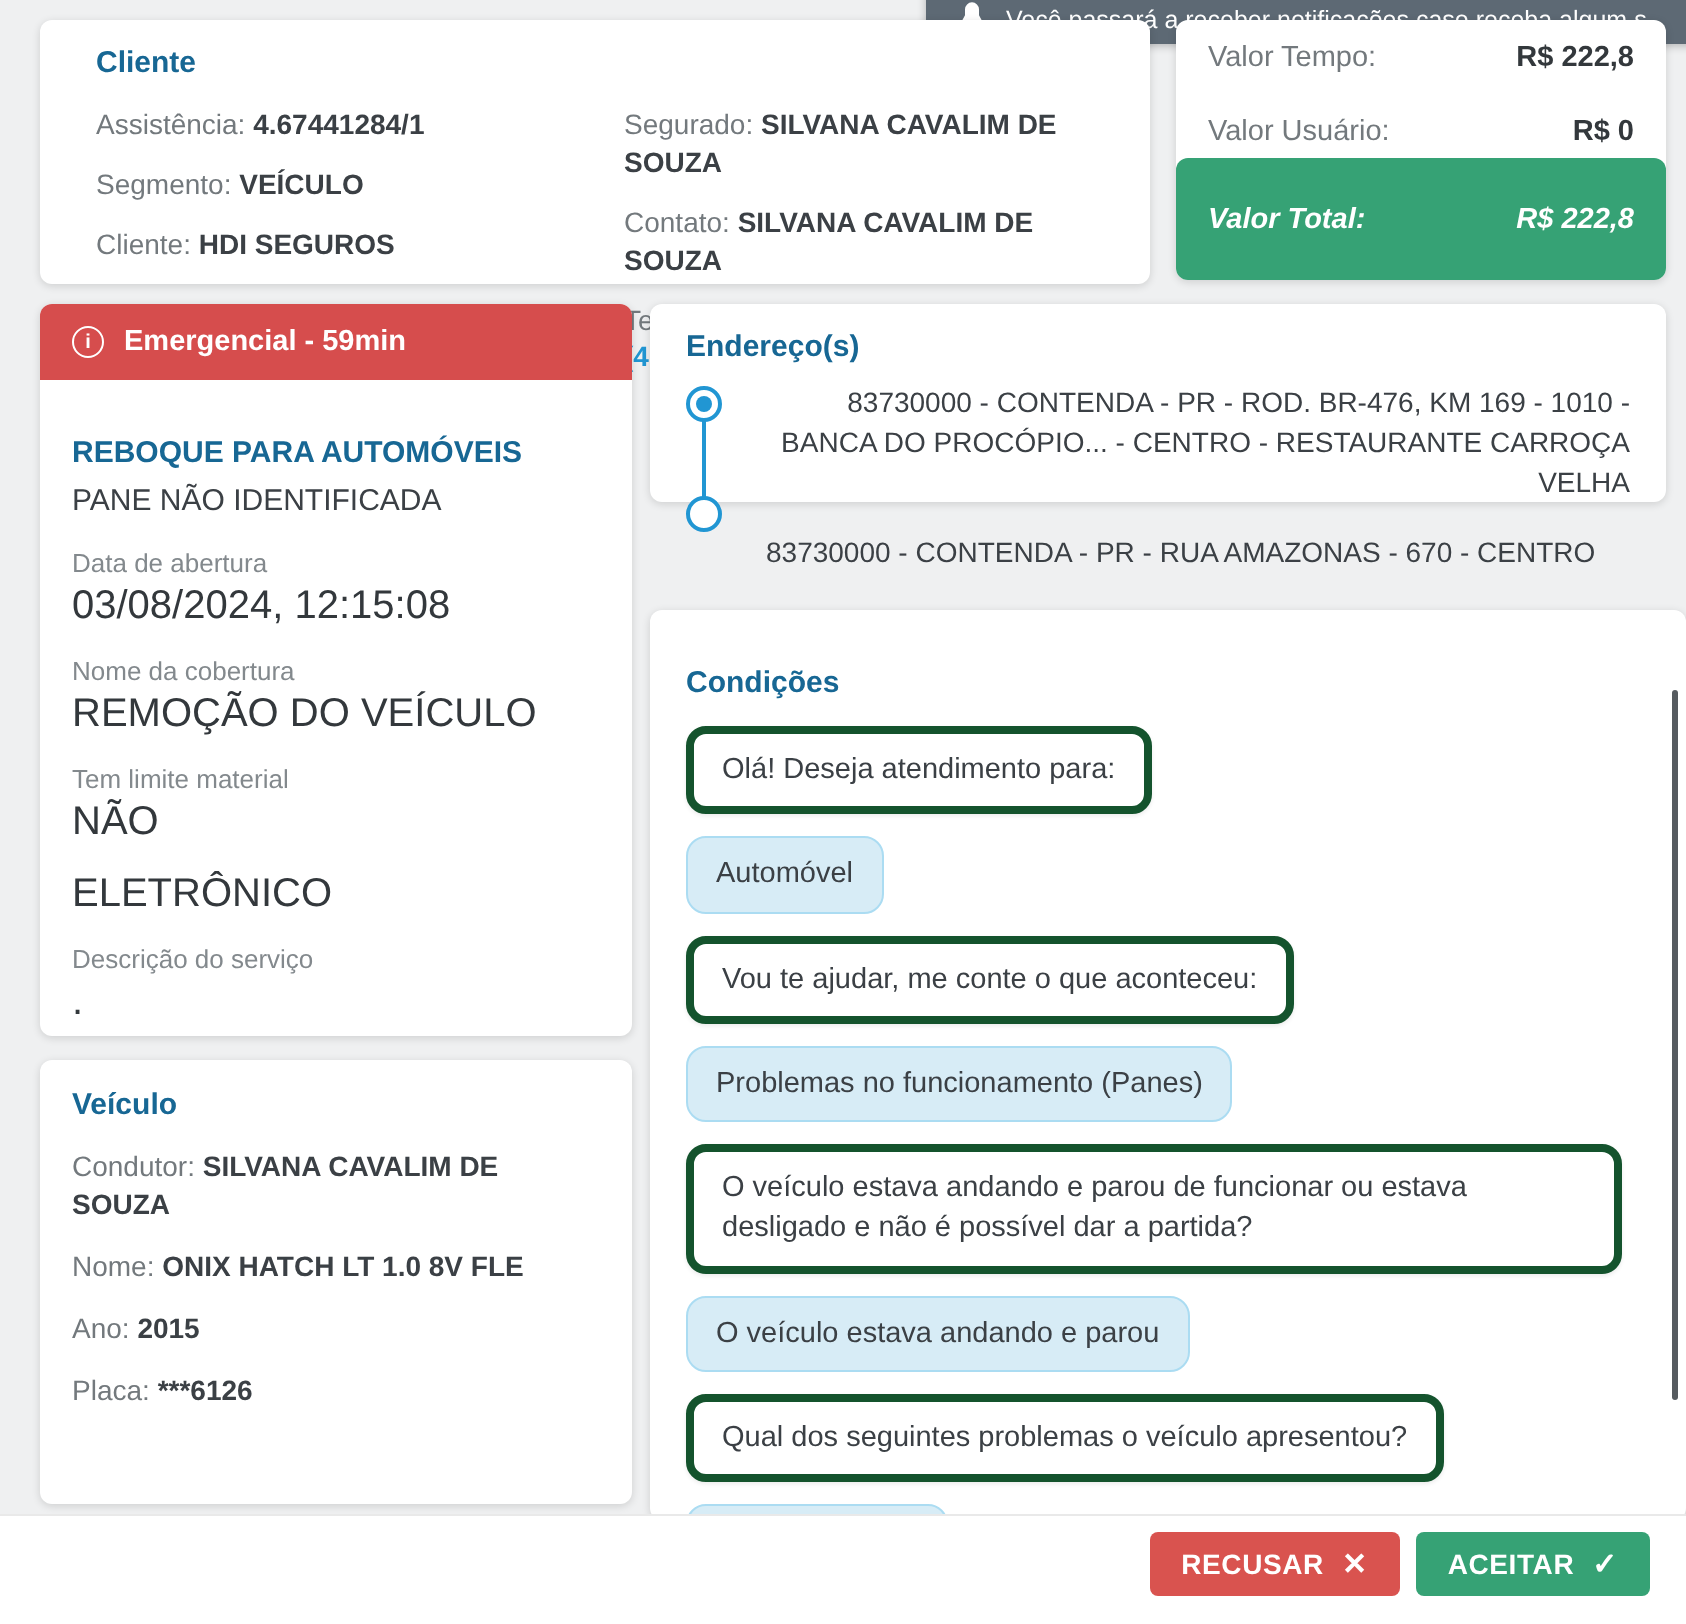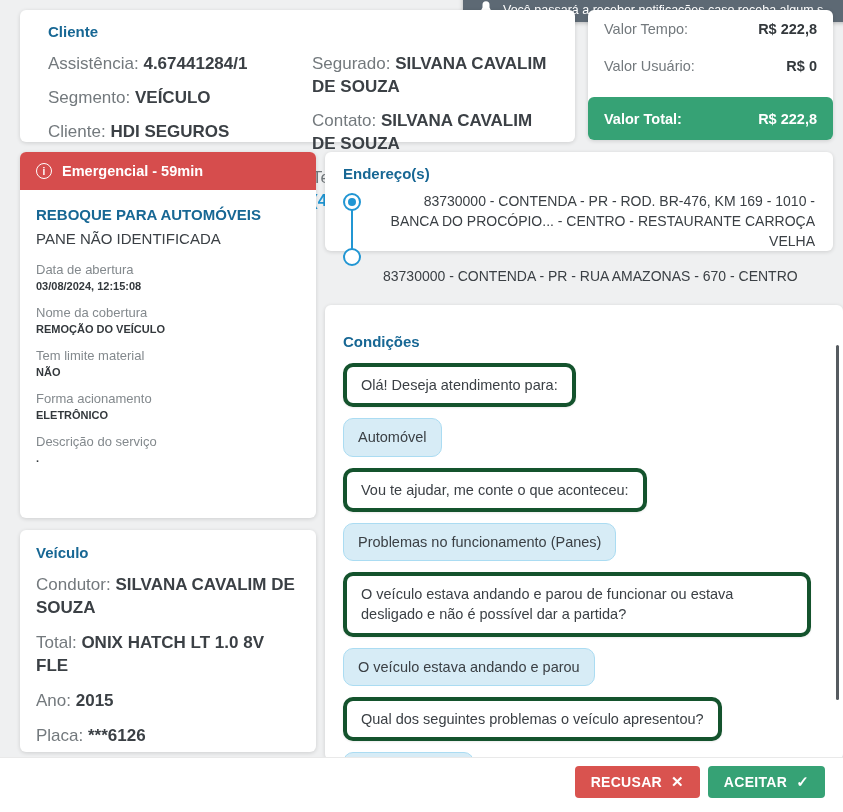--- a/index.html
+++ b/index.html
@@ -23,58 +23,58 @@
     position:absolute; left:463px; top:-11px; width:430px; height:33px;
     background:#5d6974; border-radius:6px; box-shadow:0 1px 4px rgba(0,0,0,.25);
     display:flex; align-items:flex-end; gap:10px; padding:0 14px 5px 16px;
     color:#fff; font-size:12.5px; white-space:nowrap; overflow:hidden;
   }
   .toast svg { width:14px; height:14px; flex:0 0 auto; }
 
   
   .card-cliente { left:20px; top:10px; width:555px; height:132px; padding:13px 28px; }
   .cliente-grid { display:grid; grid-template-columns:250px 1fr; column-gap:14px; margin-top:12px; }
-  .info-row { font-size:17px; margin-bottom:11px; line-height:1.35; }
+  .info-row { font-size:14px; margin-bottom:11px; line-height:1.35; }
   .info-label { color:#73797d; }
   .info-value { color:#3b4045; font-weight:600; }
   .info-value.link { color:#2196d3; }
 
   
   .card-valores { left:588px; top:10px; width:245px; height:130px; }
   .valor-row {
     display:flex; justify-content:space-between; align-items:center;
     padding:11px 16px 10px 16px; font-size:14.5px;
   }
   .valor-label { color:#73797d; }
   .valor-value { font-weight:bold; color:#33383c; }
   .valor-total {
-    position:absolute; left:0; right:0; bottom:0; height:43px;
+    position:absolute; left:0; right:0; bottom:0; height:61px;
     background:#36a275; border-radius:6px; color:#fff;
     display:flex; justify-content:space-between; align-items:center;
-    padding:0 16px; font-size:14.5px; font-weight:bold;
+    padding:0 16px; font-size:14.5px; font-weight:bold;font-style:italic;
   }
 
   
   .card-servico { left:20px; top:152px; width:296px; height:366px; }
   .servico-header {
     height:38px; background:#d64d4d; border-radius:6px 6px 0 0;
     display:flex; align-items:center; gap:10px; padding:0 16px;
     color:#fff; font-weight:bold; font-size:14.5px;
   }
   .info-circle {
     width:16px; height:16px; border:1.5px solid #fff; border-radius:50%;
     display:flex; align-items:center; justify-content:center;
     font-size:10px; font-weight:bold; color:#fff; flex:0 0 auto;
   }
-  .servico-body { padding:16px 16px; }
+  .servico-body { padding:28px 16px; }
   .servico-title { color:#176794; font-weight:bold; font-size:15px; margin-bottom:7px; }
   .servico-subtitle { font-size:15px; color:#3b4045; margin-bottom:15px; }
   .field { margin-bottom:13px; }
   .field-label { color:#83898d; font-size:13px; margin-bottom:3px; }
-  .field-value { color:#33383c; font-size:11px; font-weight:bold; }
+  .field-value { color:#33383c; font-size:20px; font-weight:normal; }
 
   
   .card-veiculo { left:20px; top:530px; width:296px; height:222px; padding:14px 16px; }
   .card-veiculo .info-row { margin-bottom:12px; }
   .card-veiculo .card-title { display:block; margin-bottom:13px; }
 
   
   .card-enderecos { left:325px; top:152px; width:508px; height:99px; padding:13px 18px; }
   .end-header { display:flex; align-items:center; gap:22px; }
   .btn-mapa {
@@ -203,38 +203,37 @@
     </div>
     <div class="field">
       <div class="field-label">Nome da cobertura</div>
       <div class="field-value">REMOÇÃO DO VEÍCULO</div>
     </div>
     <div class="field">
       <div class="field-label">Tem limite material</div>
       <div class="field-value">NÃO</div>
     </div>
     <div class="field">
-      <div class="field-label">Forma acionamento</div>
       <div class="field-value">ELETRÔNICO</div>
     </div>
     <div class="field">
       <div class="field-label">Descrição do serviço</div>
       <div class="field-value">.</div>
     </div>
   </div>
 </div>
 
 <div class="card card-veiculo">
   <span class="card-title">Veículo</span>
   <div class="info-row">
     <span class="info-label">Condutor:</span>
     <span class="info-value">SILVANA CAVALIM DE SOUZA</span>
   </div>
   <div class="info-row">
-    <span class="info-label">Total:</span>
+    <span class="info-label">Nome:</span>
     <span class="info-value">ONIX HATCH LT 1.0 8V FLE</span>
   </div>
   <div class="info-row">
     <span class="info-label">Ano:</span>
     <span class="info-value">2015</span>
   </div>
   <div class="info-row">
     <span class="info-label">Placa:</span>
     <span class="info-value">***6126</span>
   </div>

